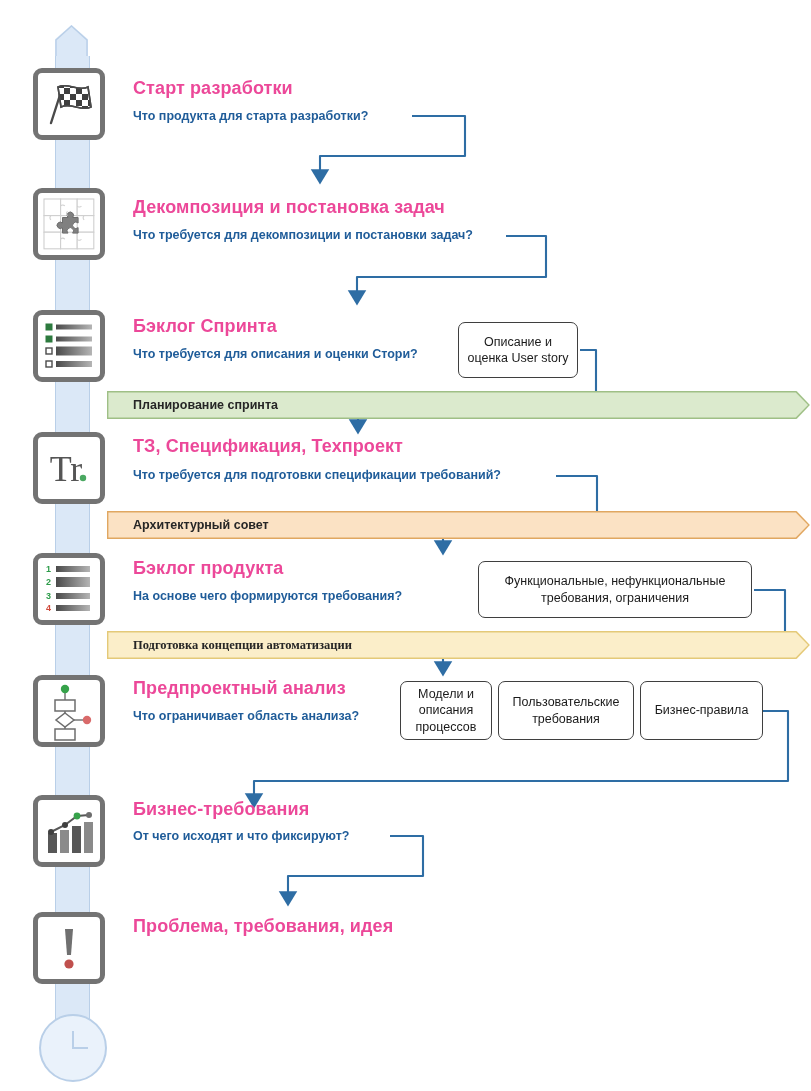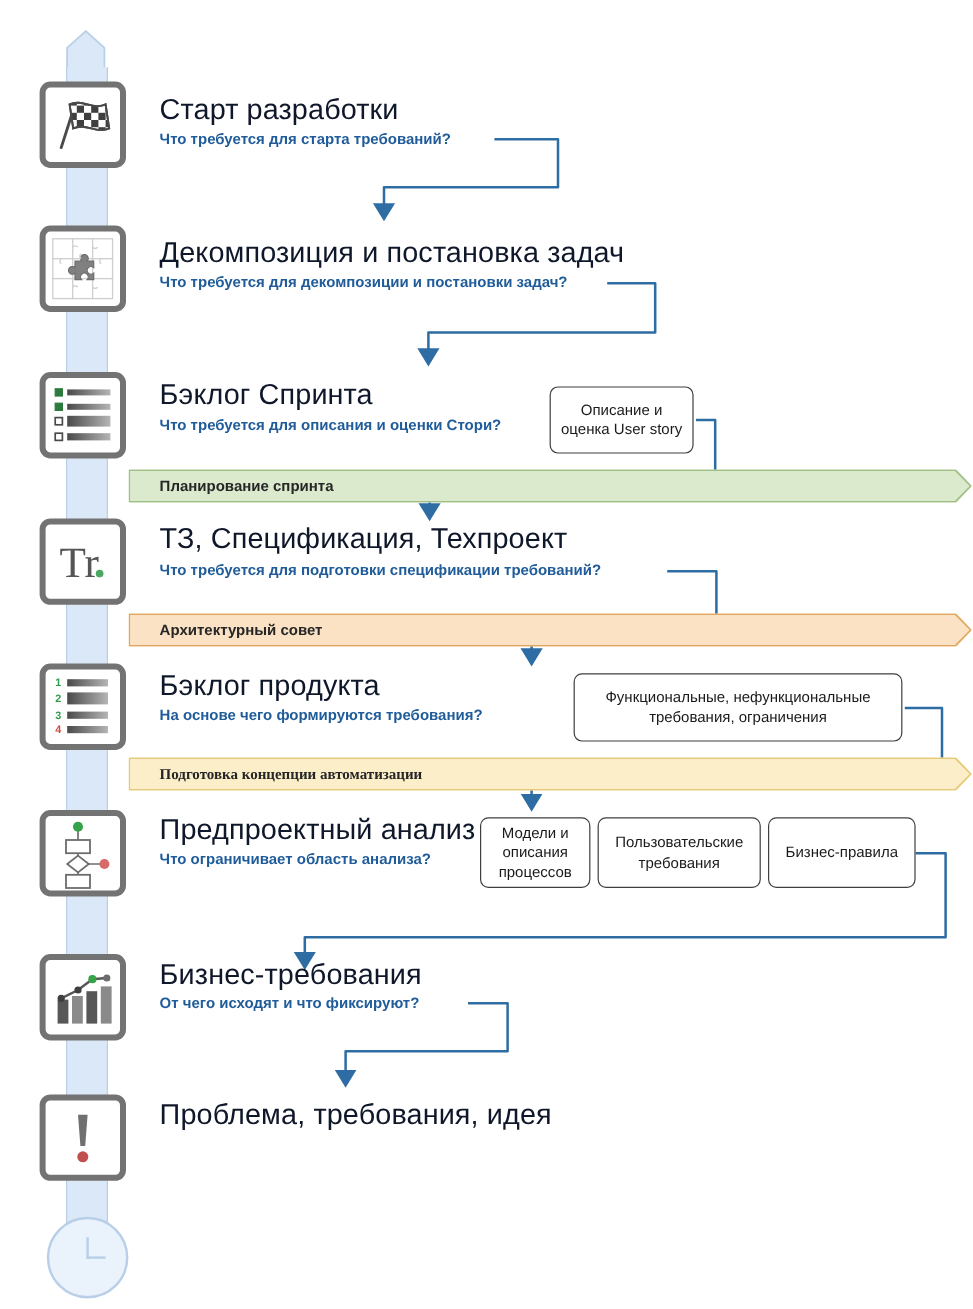--- a/index.html
+++ b/index.html
@@ -39,21 +39,21 @@
   .tile{
     position:absolute;width:72px;height:72px;
     background:#ffffff;border:5px solid #737373;border-radius:9px;
     box-sizing:border-box;
   }
   .tile svg{display:block;width:100%;height:100%;}
 
   
   .stage-title{
     position:absolute;
-    font-size:24px;font-weight:normal;color:#0f172a;
+    font-size:18px;font-weight:bold;color:#ec4899;
     letter-spacing:.1px;white-space:nowrap;
   }
   .stage-q{
     position:absolute;
     font-size:12.5px;font-weight:bold;color:#1f5c99;
     white-space:nowrap;
   }
 
   
   .banner{
@@ -165,21 +165,21 @@
           <rect x="50" y="27" width="6" height="6" fill="#3f3f3f"></rect>
           <rect x="20" y="33" width="6" height="6" fill="#3f3f3f"></rect>
           <rect x="32" y="33" width="6" height="6" fill="#3f3f3f"></rect>
           <rect x="44" y="33" width="6" height="6" fill="#3f3f3f"></rect>
         </g>
         <path d="M20,14 C30,9 40,19 50,14 L53,34 C43,39 33,29 23,34 Z" fill="none" stroke="#4a4a4a" stroke-width="1.6"></path>
       </g>
     </svg>
   </div>
   <div class="stage-title" style="left:133px;top:78px;">Старт разработки</div>
-  <div class="stage-q" style="left:133px;top:109px;">Что требуется для старта требований?</div>
+  <div class="stage-q" style="left:133px;top:109px;">Что продукта для старта разработки?</div>
 
   <div class="tile" style="left:33px;top:188px;">
     <svg viewBox="0 0 62 62">
       <g stroke="#cfcfcf" stroke-width="1.1" fill="#ffffff">
         <rect x="6" y="6" width="16.6" height="16.6"></rect>
         <rect x="22.6" y="6" width="16.6" height="16.6"></rect>
         <rect x="39.2" y="6" width="16.6" height="16.6"></rect>
         <rect x="6" y="22.6" width="16.6" height="16.6"></rect>
         <rect x="39.2" y="22.6" width="16.6" height="16.6"></rect>
         <rect x="6" y="39.2" width="16.6" height="16.6"></rect>

